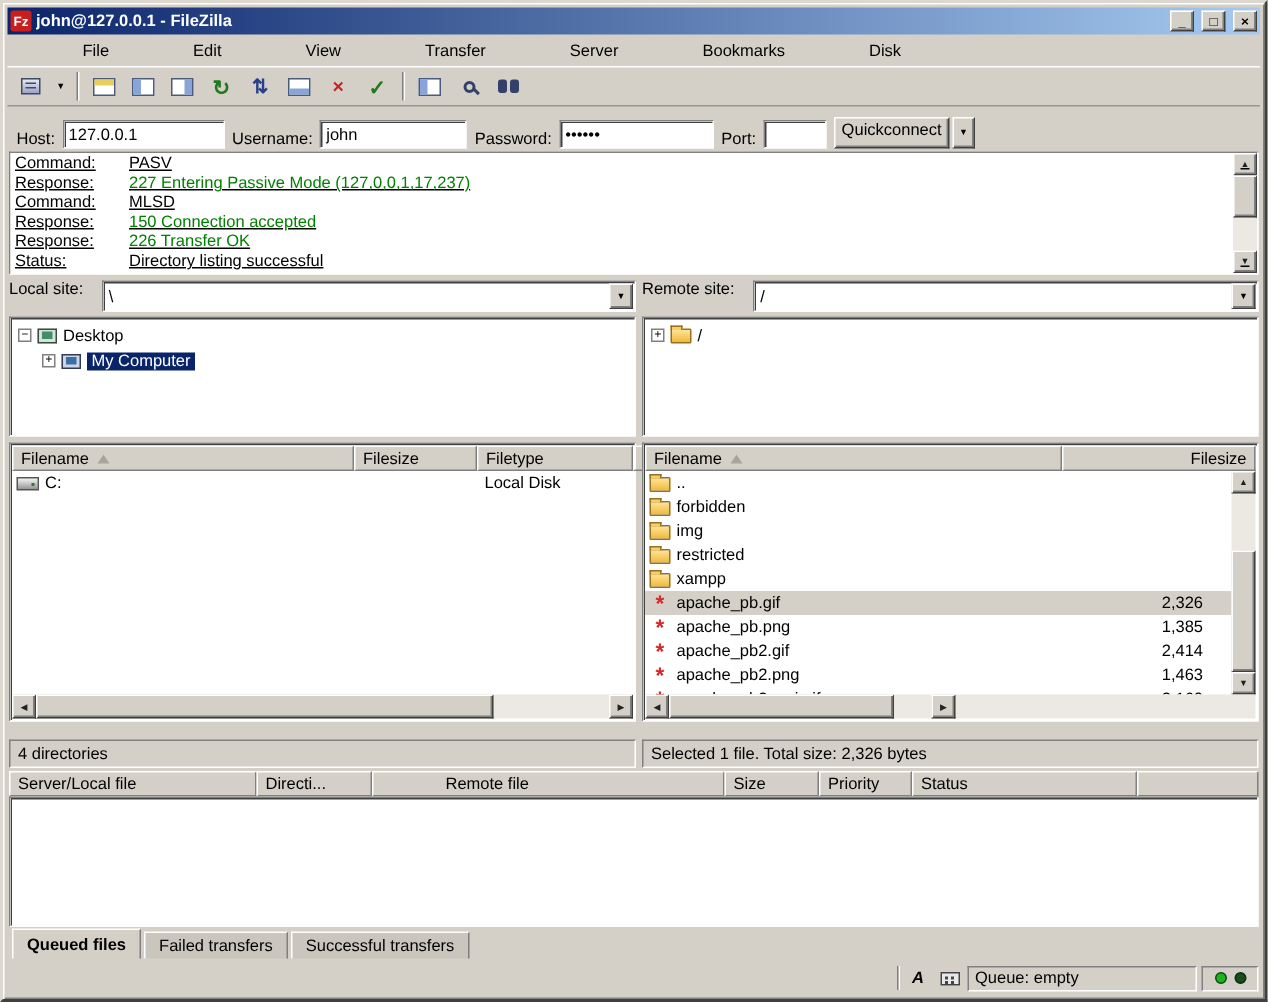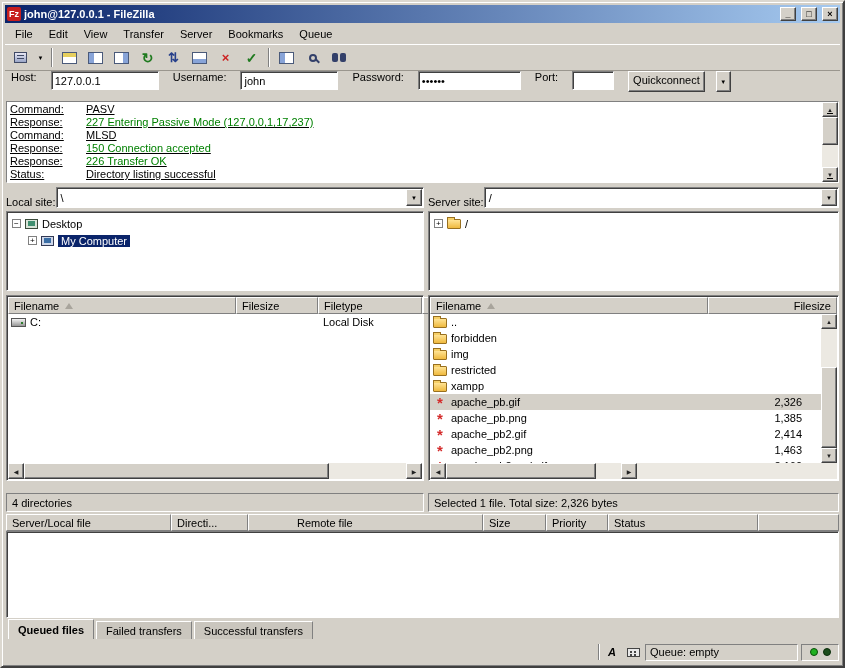--- a/index.html
+++ b/index.html
@@ -22,21 +22,21 @@
     color:#fff; display:flex; align-items:center; gap:3px; padding:0 2px; }
   .title-logo { width:14px; height:14px; background:#c81e1e; color:#fff; font:bold 9px "Liberation Sans",sans-serif;
     display:flex; align-items:center; justify-content:center; border-radius:2px; flex:0 0 14px; }
   .title-text { font-weight:bold; flex:1; white-space:nowrap; overflow:hidden; }
   .win-btn { width:16px; height:14px; font:bold 9px "Liberation Sans",sans-serif; color:#000;
     display:flex; align-items:center; justify-content:center; cursor:default; }
   .win-btn + .win-btn { margin-left:2px; }
 
   
   .menubar { height:21px; flex:0 0 21px; display:flex; align-items:center; padding-left:2px; }
-  .menu-item { padding:3px 8px; }
+  .menu-item { padding:3px 8px;margin-left:40px; }
 
   
   .toolbar { height:27px; flex:0 0 27px; display:flex; align-items:center; gap:1px; padding:1px 3px;
     border-top:1px solid #ffffff; border-bottom:1px solid #9a968e; }
   .tb-btn { width:25px; height:23px; display:flex; align-items:center; justify-content:center;
     border:1px solid transparent; }
   .tb-drop { width:13px; height:23px; display:flex; align-items:center; justify-content:center; font-size:6px; }
   .tb-sep { width:2px; height:19px; border-left:1px solid #808080; border-right:1px solid #ffffff; margin:0 3px; }
   .g-green { color:#1f7a1f; font-weight:bold; font-size:14px; }
   .g-blue  { color:#27408b; font-weight:bold; font-size:13px; }
@@ -51,21 +51,21 @@
   .ico-panel.bottom::before { content:""; position:absolute; left:0; bottom:0; right:0; height:4px; background:#88a4d8; }
   .ico-magnifier { width:8px; height:8px; border:2px solid #33406a; border-radius:50%; position:relative; }
   .ico-magnifier::after { content:""; position:absolute; width:5px; height:2px; background:#33406a;
     right:-5px; bottom:-2px; transform:rotate(45deg); }
   .ico-binoculars { width:14px; height:9px; position:relative; }
   .ico-binoculars::before, .ico-binoculars::after { content:""; position:absolute; top:0; width:6px; height:9px;
     background:#33406a; border-radius:2px; }
   .ico-binoculars::before { left:0; } .ico-binoculars::after { right:0; }
 
   
-  .quickbar { height:28px; flex:0 0 28px; display:flex; align-items:flex-start; gap:14px; padding:0 6px; }
+  .quickbar { height:28px; flex:0 0 28px; display:flex; align-items:flex-end; gap:5px; padding:0 6px; }
   .qc-input { height:19px; font:11px "Liberation Sans",sans-serif; padding:1px 3px; outline:none; }
   .btn { font:11px "Liberation Sans",sans-serif; height:21px; padding:2px 4px; cursor:default; }
   .qc-dd { width:15px; height:21px; display:flex; align-items:center; justify-content:center; font-size:6px; }
 
   
   .logwrap { height:82px; flex:0 0 82px; margin:2px 1px; display:flex;text-decoration:underline; }
   .log-lines { flex:1; padding:1px 3px; overflow:hidden; background:#fff; }
   .log-line { height:13px; display:flex; white-space:nowrap; }
   .log-label { width:76px; flex:0 0 76px; }
   .resp { color:#008000; }
@@ -79,21 +79,21 @@
   .sb-track-v { flex:1; position:relative; }
   .sb-thumb-v { position:absolute; left:0; right:0; }
   .sb-track-h { flex:1; position:relative; }
   .sb-thumb-h { position:absolute; top:0; bottom:0; }
 
   
   .panes { flex:1; display:flex; gap:4px; padding:2px 1px; min-height:0; }
   .pane { display:flex; flex-direction:column; min-width:0; }
   .pane.left { flex:0 0 418px; }
   .pane.right { flex:1; }
-  .site-row { height:21px; flex:0 0 21px; display:flex; align-items:flex-end; gap:0; margin-bottom:3px; }
+  .site-row { height:21px; flex:0 0 21px; display:flex; align-items:flex-start; gap:12px; margin-bottom:3px; }
   .combo { flex:1; height:21px; display:flex; align-items:center; padding:1px 2px 1px 4px; position:relative; }
   .combo-btn { position:absolute; right:1px; top:1px; width:16px; height:17px;
     display:flex; align-items:center; justify-content:center; font-size:6px; }
 
   .tree { height:80px; flex:0 0 80px; margin-bottom:4px; padding:3px 2px; overflow:hidden; }
   .tree-row { height:17px; display:flex; align-items:center; gap:4px; white-space:nowrap; }
   .expander { width:9px; height:9px; flex:0 0 9px; background:#fff; border:1px solid #808080;
     font:8px/8px "Liberation Mono",monospace; text-align:center; color:#000; }
   .sel-label { background:#0a246a; color:#fff; padding:0 3px; }
 
@@ -174,21 +174,21 @@
     <span class="win-btn raised">×</span>
   </div>
 
   <div class="menubar">
     <span class="menu-item">File</span>
     <span class="menu-item">Edit</span>
     <span class="menu-item">View</span>
     <span class="menu-item">Transfer</span>
     <span class="menu-item">Server</span>
     <span class="menu-item">Bookmarks</span>
-    <span class="menu-item">Queue</span>
+    <span class="menu-item">Disk</span>
   </div>
 
   <div class="toolbar">
     <span class="tb-btn">
         <span class="ico-server"></span>
       </span>
     <span class="tb-drop">▼</span>
     <span class="tb-sep"></span>
     <span class="tb-btn">
         <span class="ico-panel top"></span>
@@ -336,21 +336,21 @@
         </div>
       </div>
 
       <div class="status-strip etched">
         <span>4 directories</span>
       </div>
     </div>
 
     <div class="pane right">
       <div class="site-row">
-        <span>Server site:</span>
+        <span>Remote site:</span>
         <span class="combo sunken">
           <span>/</span>
           <span class="combo-btn raised">▼</span>
         </span>
       </div>
 
       <div class="tree sunken">
         <div class="tree-row" style="padding-left:3px">
           <span class="expander">+</span>
           <span class="ico-folder"></span>

